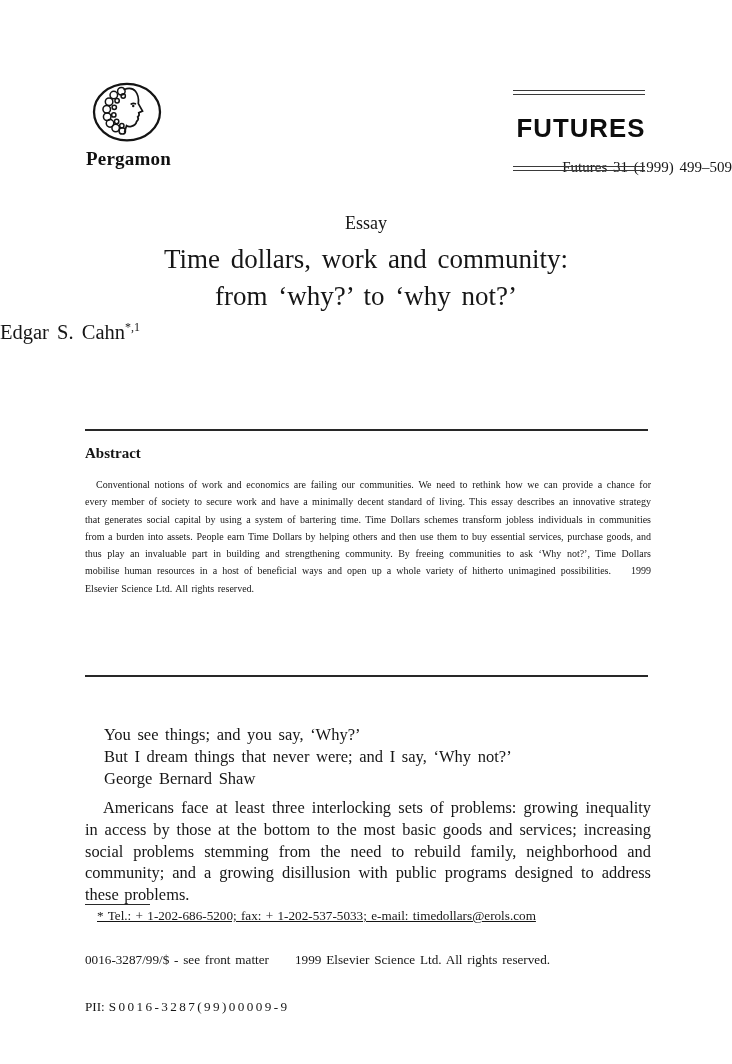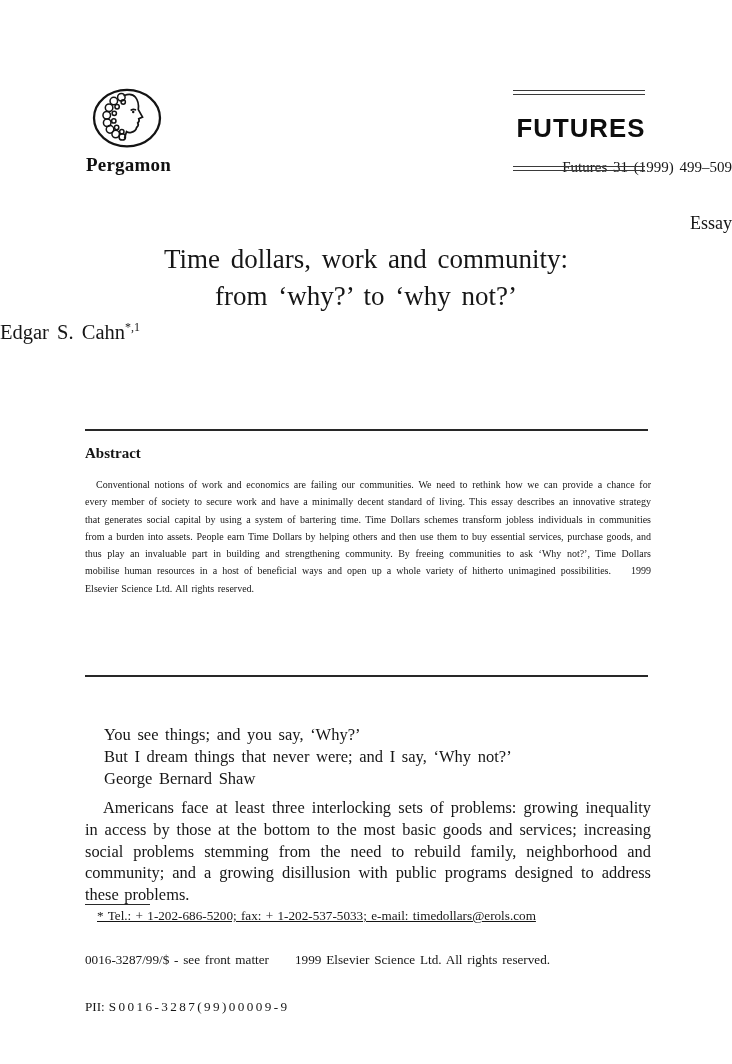--- a/index.html
+++ b/index.html
@@ -5,21 +5,21 @@
   html,body{margin:0;padding:0;background:#ffffff;}
   .page{
     position:relative;
     width:732px;height:1064px;
     background:#ffffff;
     color:#161616;
     font-family:"Liberation Serif","DejaVu Serif",serif;
     overflow:hidden;
   }
   
-  .pergamon{position:absolute;left:86px;top:86px;width:82px;text-align:center;}
+  .pergamon{position:absolute;left:86px;top:80px;width:82px;text-align:center;}
   .pergamon svg{display:block;margin:0 auto;}
   .pergamon-name{
     margin-top:2px;font-weight:bold;font-size:19px;letter-spacing:.2px;color:#111;
   }
   .citation{
     position:absolute;left:0;top:159px;width:732px;
     text-align:right;font-size:15px;word-spacing:2px;
   }
   .futures{position:absolute;left:513px;top:90px;width:132px;}
   .drule{
@@ -29,21 +29,21 @@
   }
   .drule.bottom{position:absolute;left:0;top:76px;width:132px;}
   .futures-word{
     position:absolute;left:0;top:24px;width:132px;
     font-family:"Liberation Sans","DejaVu Sans",sans-serif;
     font-weight:bold;font-size:25px;letter-spacing:1px;
     transform:scaleX(1.03);transform-origin:left center;
     color:#0d0d0d;text-align:center;white-space:nowrap;
   }
   
-  .essay{position:absolute;left:0;top:213px;width:732px;text-align:right;font-size:18px;}
+  .essay{position:absolute;left:0;top:213px;width:732px;text-align:center;font-size:18px;}
   .title{
     position:absolute;left:0;top:241px;width:732px;margin:0;
     text-align:center;font-weight:normal;font-size:27px;line-height:37px;
     word-spacing:4px;
   }
   .author{
     position:absolute;left:0;top:320px;width:732px;
     text-align:left;font-size:20.5px;word-spacing:3px;
   }
   .author sup{font-size:12px;}

